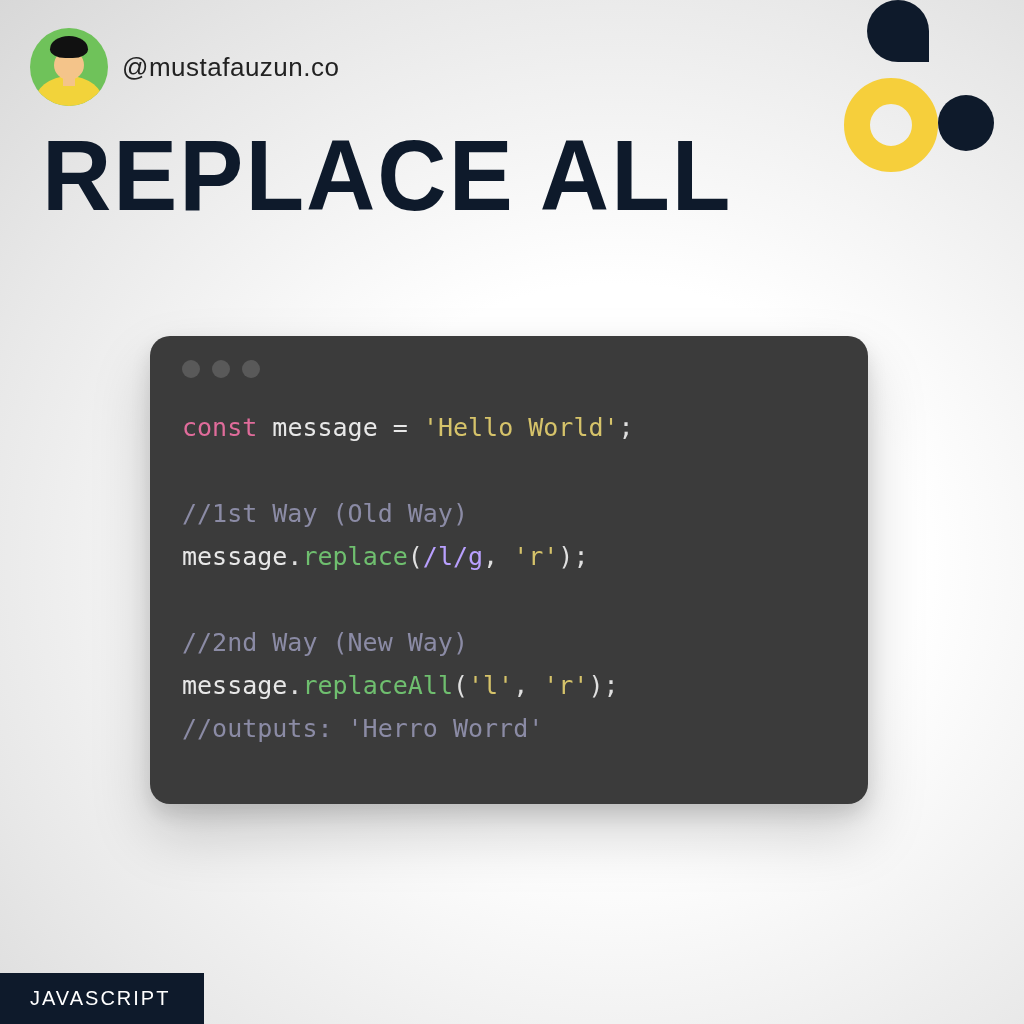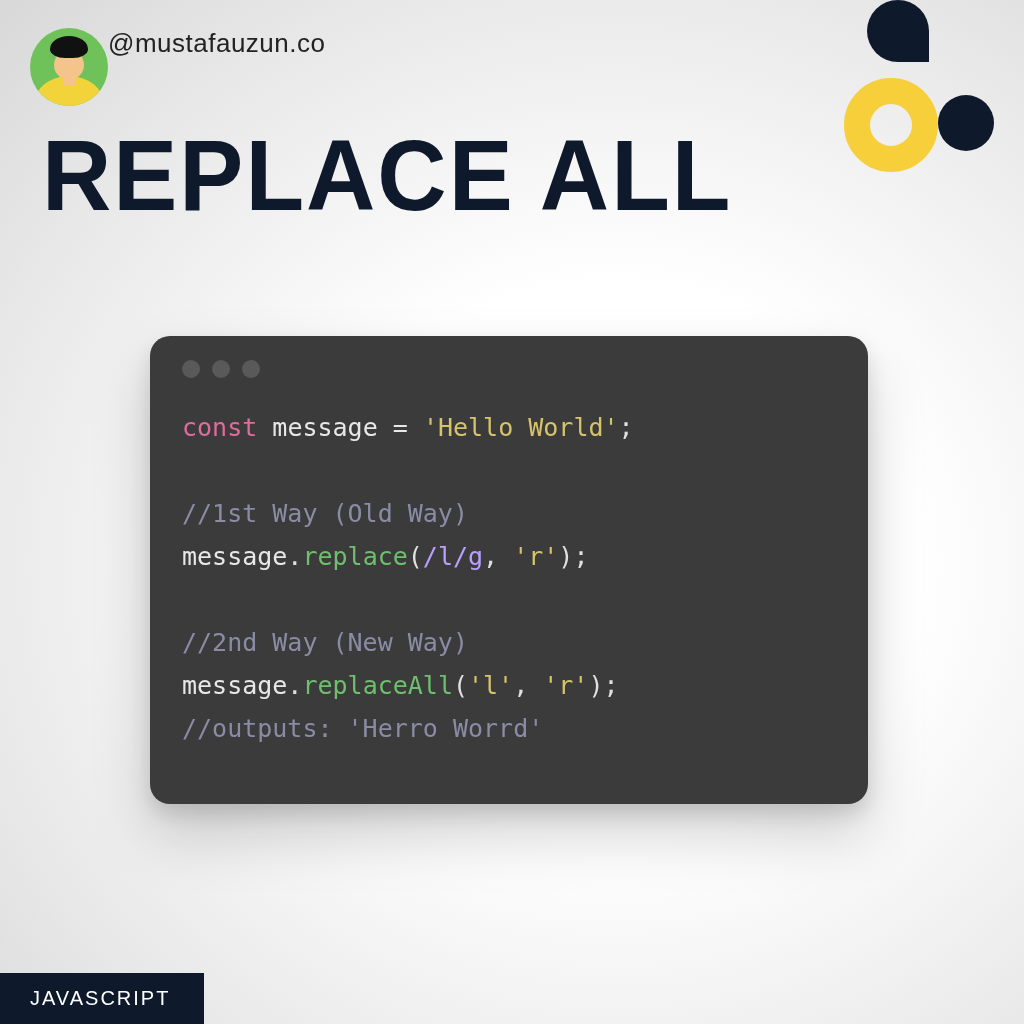--- a/index.html
+++ b/index.html
@@ -11,20 +11,22 @@
     position: relative;
     overflow: hidden;
   }
 
   
   .header {
     position: absolute;
     top: 28px;
     left: 30px;
     display: flex;
+    align-items: center;
+    gap: 14px;
   }
   .avatar {
     width: 78px;
     height: 78px;
     border-radius: 50%;
     background: #6fc25a;
     position: relative;
     overflow: hidden;
   }
   .avatar .hair {

